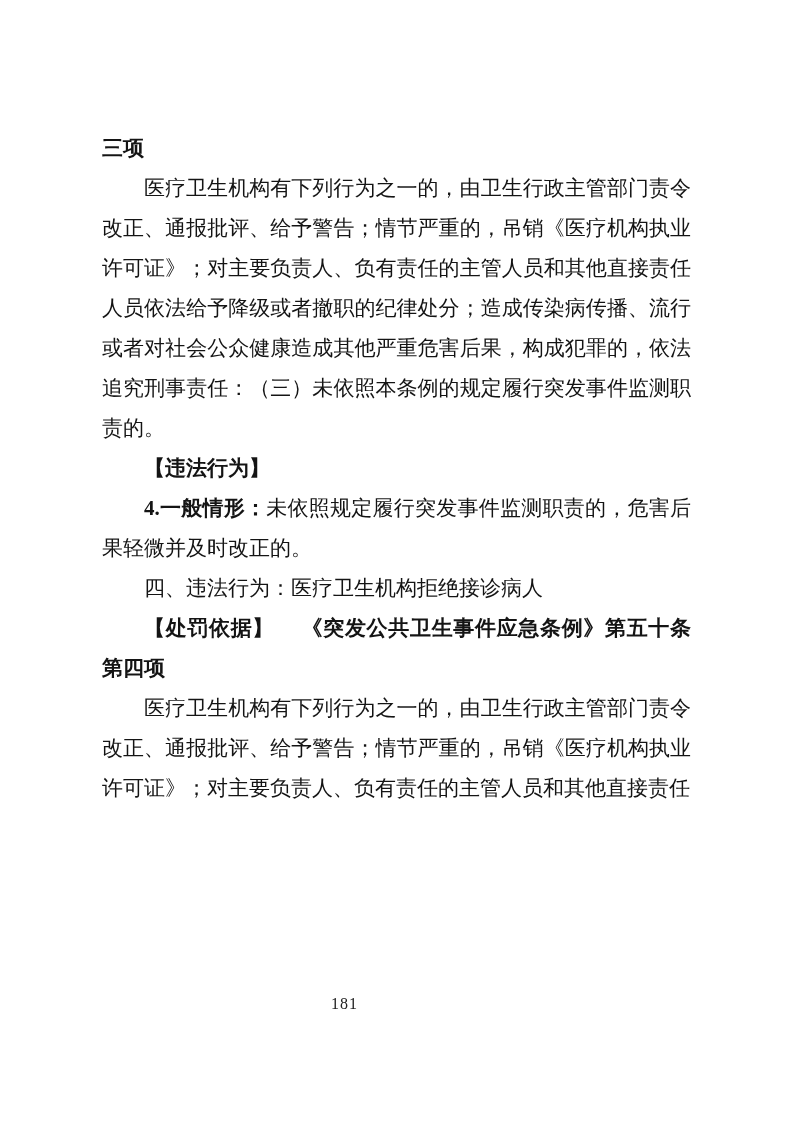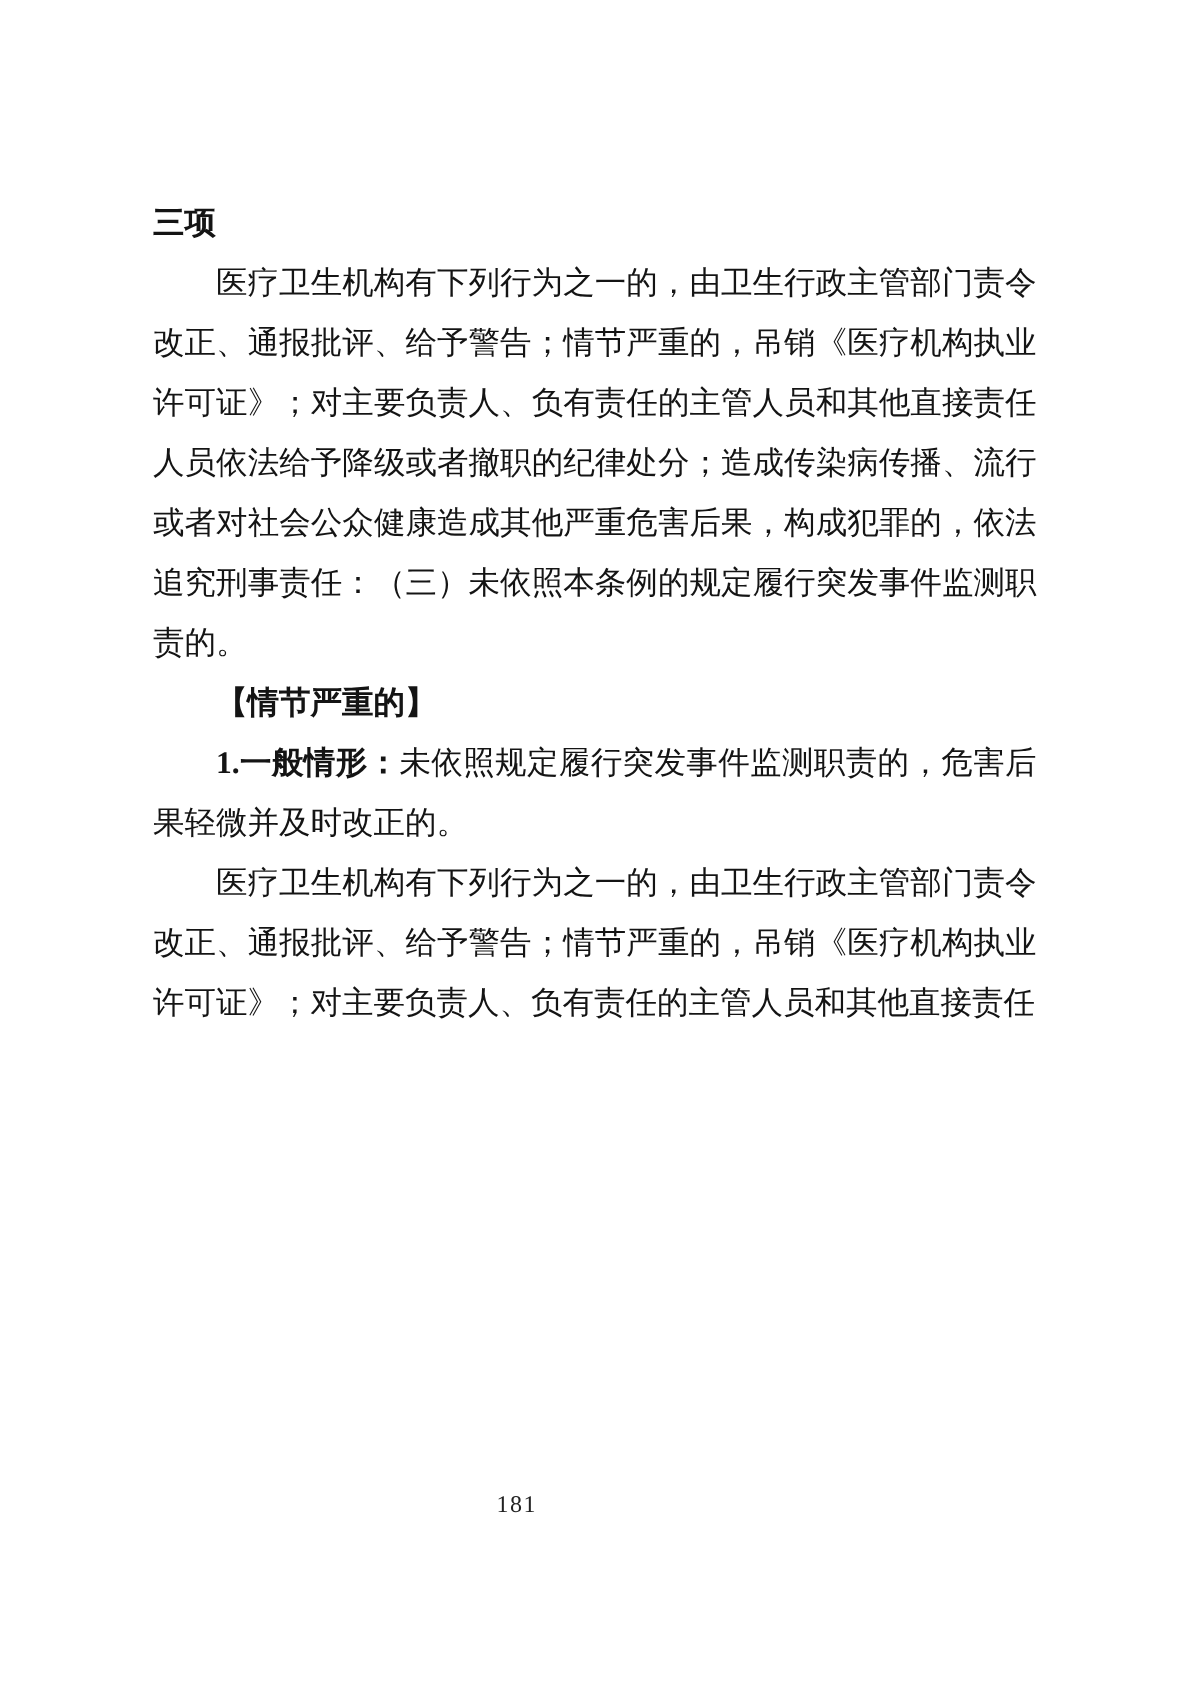--- a/index.html
+++ b/index.html
@@ -49,18 +49,20 @@
     letter-spacing: 1px;
   }
 </style>
 </head>
 <body>
 
 <div class="page">
   <div class="doc-body">
       <p class=""><span class="bold">三项</span></p>
       <p class="indent"><span class="">医疗卫生机构有下列行为之一的，由卫生行政主管部门责令改正、通报批评、给予警告；情节严重的，吊销《医疗机构执业许可证》；对主要负责人、负有责任的主管人员和其他直接责任人员依法给予降级或者撤职的纪律处分；造成传染病传播、流行或者对社会公众健康造成其他严重危害后果，构成犯罪的，依法追究刑事责任：（三）未依照本条例的规定履行突发事件监测职责的。</span></p>
-      <p class="indent"><span class="bold">【情节严重的】</span></p>
-      <p class="indent"><span class="bold">1.一般情形：</span><span class="">未依照规定履行突发事件监测职责的，危害后果轻微并及时改正的。</span></p>
+      <p class="indent"><span class="bold">【违法行为】</span></p>
+      <p class="indent"><span class="bold">4.一般情形：</span><span class="">未依照规定履行突发事件监测职责的，危害后果轻微并及时改正的。</span></p>
+      <p class="indent"><span class="">四、违法行为：医疗卫生机构拒绝接诊病人</span></p>
+      <p class="indent"><span class="bold">【处罚依据】　 《突发公共卫生事件应急条例》第五十条第四项</span></p>
       <p class="indent"><span class="">医疗卫生机构有下列行为之一的，由卫生行政主管部门责令改正、通报批评、给予警告；情节严重的，吊销《医疗机构执业许可证》；对主要负责人、负有责任的主管人员和其他直接责任</span></p>
     </div>
   <div class="page-number">181</div>
 </div>
 
 </body></html>

